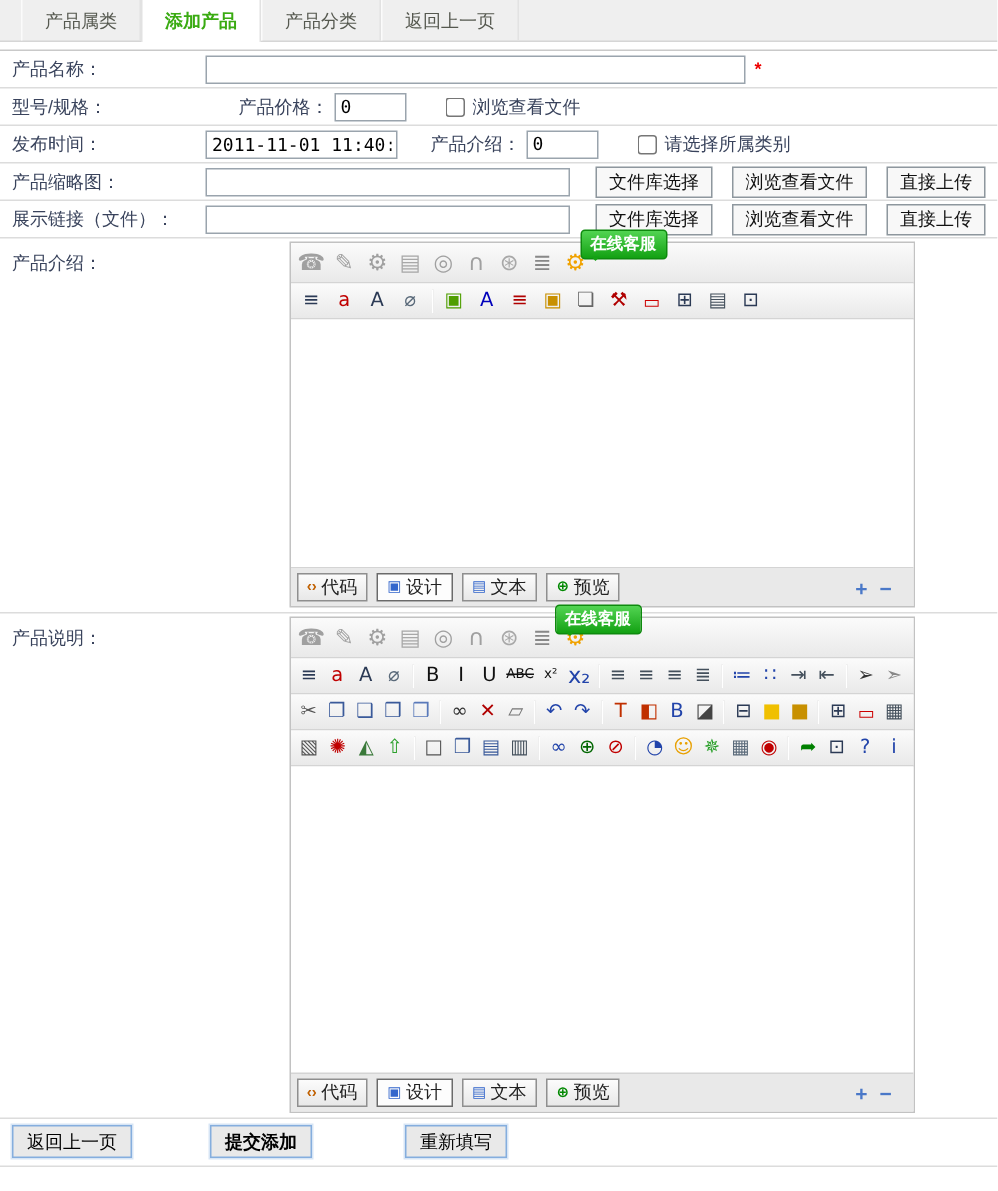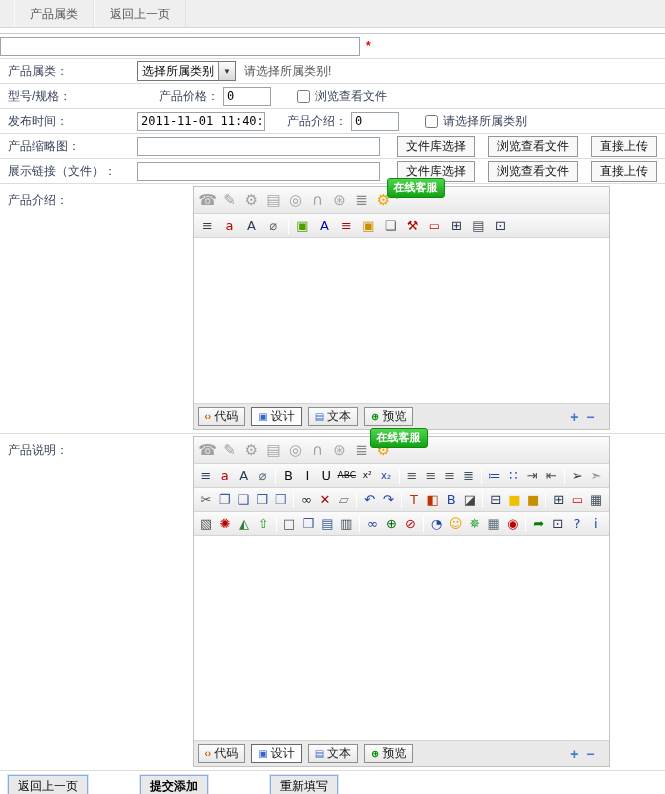--- a/index.html
+++ b/index.html
@@ -84,42 +84,35 @@
   .fbtn.b-submit { margin-left:52px; font-weight:bold; }
   .fbtn.b-reset { margin-left:62px; }
 </style>
 </head>
 <body>
 
 <div class="page">
 
   <div class="tabbar">
     <div class="tab first">产品属类</div>
+    <div class="tab active">添加产品</div>
+    <div class="tab">产品分类</div>
     <div class="tab">返回上一页</div>
   </div>
 
   <div class="formtable">
 
     <div class="frow">
+      <div class="lbl">产品名称：</div>
       <div class="field">
         <input type="text" class="w-name" value="" style="">
         <span class="req">*</span>
       </div>
     </div>
 
-    <div class="frow">
-      <div class="lbl">产品属类：</div>
-      <div class="field">
-        <div class="select-mimic">
-          <span class="sel-txt">选择所属类别</span>
-          <span class="sel-arrow">▼</span>
-        </div>
-        <span class="hint">请选择所属类别!</span>
-      </div>
-    </div>
 
     <div class="frow">
       <div class="lbl">型号/规格：</div>
       <div class="field">
         <span class="inline-lbl">产品价格：</span>
         <input type="text" class="w-small" value="0" style="">
         <input type="checkbox" class="cb" style="">
         <span>浏览查看文件</span>
       </div>
     </div>
@@ -235,21 +228,21 @@
               <span class="tbico" style="color: rgb(43, 58, 85);">≡</span>
               <span class="tbico" style="color: rgb(192, 0, 0);">a</span>
               <span class="tbico" style="color: rgb(43, 58, 85);">A</span>
               <span class="tbico" style="color: rgb(90, 106, 122);">⌀</span>
               <span class="tbsep"></span>
               <span class="tbico" style="color: rgb(17, 17, 17);">B</span>
               <span class="tbico" style="color: rgb(17, 17, 17);">I</span>
               <span class="tbico" style="color: rgb(17, 17, 17);">U</span>
               <span class="tbico strike" style="color: rgb(17, 17, 17); font-size: 9px;">ABC</span>
               <span class="tbico" style="color: rgb(17, 17, 17); font-size: 9px;">x²</span>
-              <span class="tbico" style="color: rgb(34, 68, 170); font-size: 10px;">x₂</span>
+              <span class="tbico" style="color: rgb(34, 68, 170); font-size: 15px;">x₂</span>
               <span class="tbsep"></span>
               <span class="tbico" style="color: rgb(68, 80, 92);">≡</span>
               <span class="tbico" style="color: rgb(68, 80, 92);">≡</span>
               <span class="tbico" style="color: rgb(68, 80, 92);">≡</span>
               <span class="tbico" style="color: rgb(68, 80, 92);">≣</span>
               <span class="tbsep"></span>
               <span class="tbico" style="color: rgb(34, 68, 170);">≔</span>
               <span class="tbico" style="color: rgb(34, 68, 170);">∷</span>
               <span class="tbico" style="color: rgb(68, 80, 92);">⇥</span>
               <span class="tbico" style="color: rgb(68, 80, 92);">⇤</span>

